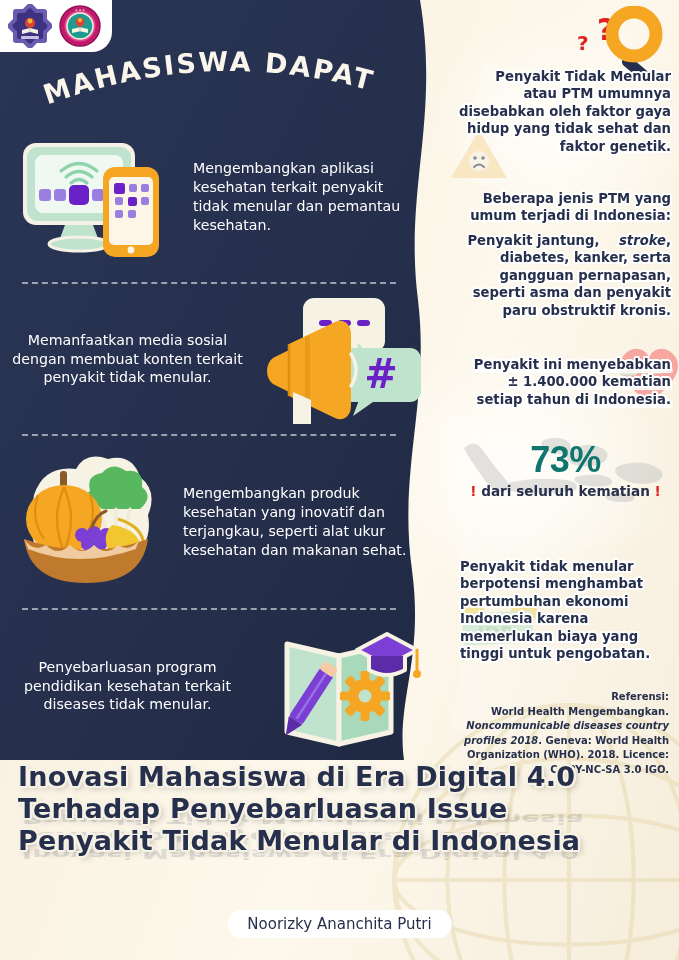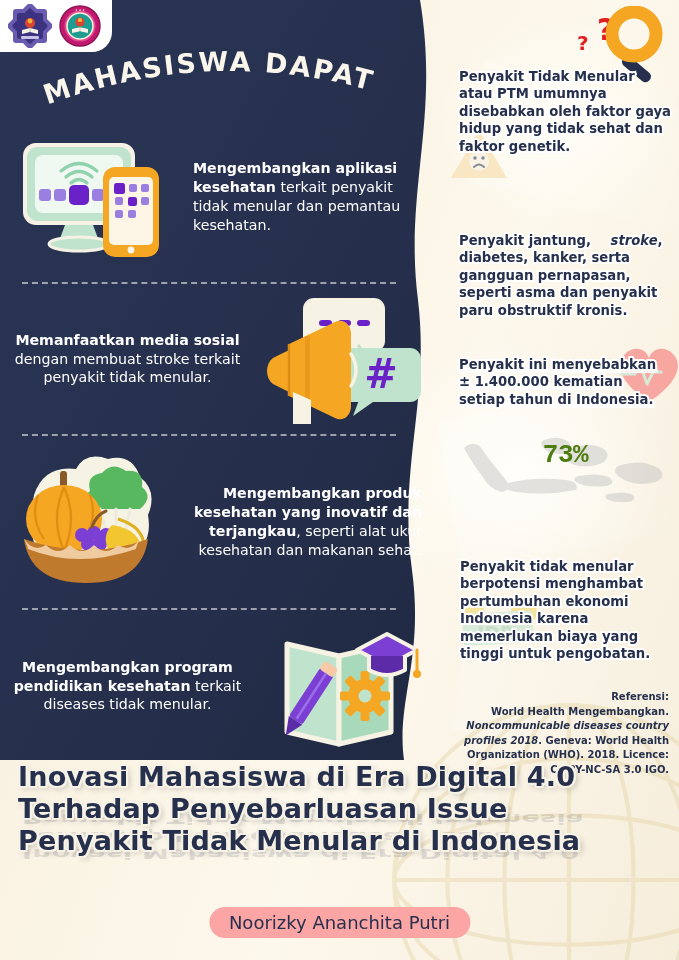--- a/index.html
+++ b/index.html
@@ -38,47 +38,47 @@
   .arch text{font-family:"DejaVu Sans",sans-serif;font-weight:bold;font-size:27px;
     fill:#FAF6EC;letter-spacing:2.2px;}
 
   
   .rows{position:absolute;left:0;top:112px;width:430px;z-index:20;}
   .row{position:relative;display:flex;align-items:center;box-sizing:border-box;}
   .row.rev{flex-direction:row-reverse;}
   .row .art{flex:0 0 175px;display:flex;align-items:center;justify-content:center;}
   .row .txt{flex:1;color:#FFFFFF;font-size:14.2px;line-height:1.33;padding:0 8px;}
   .row.rev .txt{text-align:center;}
-  .row .txt b{font-weight:bold;}
+  .row .txt b{font-weight:normal;}
   .divider{height:0;border-top:2px dashed rgba(255,255,255,.55);margin:0 34px 0 22px;}
 
   .r1{height:170px;padding-left:10px;}
   .r2{height:150px;}
-  .r3{height:172px;text-align:right;}
+  .r3{height:172px;}
   .r4{height:152px;}
 
   
   .right{position:absolute;left:452px;top:0;width:227px;height:780px;z-index:22;}
-  .rtext{position:absolute;right:8px;text-align:left;
+  .rtext{position:absolute;right:8px;text-align:right;
     font-family:"DejaVu Sans",sans-serif;font-weight:bold;font-size:13.2px;line-height:1.32;
     color:#26304D;
     -webkit-text-stroke:3px #FFFFFF;
     paint-order:stroke fill;
     text-shadow:
       2px 0 0 #fff,-2px 0 0 #fff,0 2px 0 #fff,0 -2px 0 #fff,
       1.5px 1.5px 0 #fff,-1.5px 1.5px 0 #fff,1.5px -1.5px 0 #fff,-1.5px -1.5px 0 #fff;}
   .rtext i{font-style:italic;padding-left:15px;}
   .rt1{top:68px;width:212px;}
   .rt2{top:190px;width:212px;}
   .rt3{top:232px;width:212px;}
   .rt4{top:356px;width:212px;text-decoration:underline;}
   .rt5{top:528px;width:210px;text-align:left;left:8px;right:auto;margin-top:30px;}
 
   .pct-wrap{position:absolute;top:442px;left:0;width:227px;text-align:center;}
-  .pct{font-size:26px;font-weight:bold;color:#4d7c0f;font-family:Liberation Mono, monospace;
+  .pct{font-size:36px;font-weight:bold;color:#0f766e;font-family:Liberation Sans, sans-serif;
        letter-spacing:-.5px;line-height:1;}
   .pct-sub{margin-top:5px;font-size:13.6px;font-weight:bold;color:#26304D;}
   .pct-sub .bang{color:#E12020;font-weight:bold;}
 
   .refs{position:absolute;top:690px;right:10px;width:205px;text-align:right;
     font-size:10px;line-height:1.45;color:#26304D;font-weight:bold;}
   .refs i{font-style:italic;}
 
   
   .title-block{position:absolute;left:0;bottom:0;width:679px;height:215px;z-index:26;}
@@ -86,22 +86,22 @@
   .tline{font-family:"DejaVu Sans",sans-serif;font-weight:bold;font-size:27px;line-height:1.19;
     color:#26304D;letter-spacing:.2px;
     text-shadow:
       2.4px 0 0 #F7F2E6,-2.4px 0 0 #F7F2E6,0 2.4px 0 #F7F2E6,0 -2.4px 0 #F7F2E6,
       1.8px 1.8px 0 #F7F2E6,-1.8px 1.8px 0 #F7F2E6,1.8px -1.8px 0 #F7F2E6,-1.8px -1.8px 0 #F7F2E6,
       3px 3px 6px rgba(0,0,0,.25);}
   .reflection{position:absolute;left:22px;top:118px;width:640px;transform:scaleY(-.55);
     transform-origin:top left;opacity:.13;filter:blur(.4px);pointer-events:none;}
   .reflection .tline{text-shadow:2px 0 0 #F7F2E6,-2px 0 0 #F7F2E6,0 2px 0 #F7F2E6,0 -2px 0 #F7F2E6;}
   .byline{position:absolute;left:50%;transform:translateX(-50%);bottom:22px;
-    background:#fca5a5;border-radius:16px;padding:5px 20px;color:#26304D;
-    font-size:18px;font-weight:normal;white-space:nowrap;margin-top:44px;}
+    background:#ffffff;border-radius:16px;padding:5px 20px;color:#26304D;
+    font-size:15px;font-weight:normal;white-space:nowrap;margin-top:44px;}
 </style>
 </head>
 <body>
 
 <div class="poster">
 
   <div class="bg-cream"></div>
   <div class="bg-streak" style="left:470px;top:60px;width:260px;height:120px;transform:rotate(14deg);opacity:.5;"></div>
   <div class="bg-streak" style="left:450px;top:420px;width:250px;height:150px;transform:rotate(-10deg);opacity:.45;"></div>
   <div class="bg-streak" style="left:460px;top:620px;width:230px;height:110px;transform:rotate(9deg);opacity:.4;"></div>
@@ -250,21 +250,21 @@
             <path d="M30,52 L76,30 C84,26 92,32 92,42 L92,114 C92,124 84,130 76,126 L30,104 Z" fill="#F5A623"></path>
             <path d="M30,52 L30,104" stroke="#E08E12" stroke-width="2.5"></path>
             <rect x="46" y="44" width="5" height="68" fill="#E08E12" opacity=".5"></rect>
             <path d="M34,100 L34,132 L52,132 L52,108 Z" fill="#F7F3E4"></path>
             <path d="M92,62 q10,16 0,32" fill="none" stroke="#F7F3E4" stroke-width="3.4" stroke-linecap="round"></path>
             <path d="M100,54 q14,24 0,48" fill="none" stroke="#BFE3CD" stroke-width="3.4" stroke-linecap="round"></path>
           </g>
         </svg>
       </div>
       <div class="txt">
-        <b>Memanfaatkan media sosial</b><span> dengan membuat stroke terkait penyakit tidak menular.</span>
+        <b>Memanfaatkan media sosial</b><span> dengan membuat konten terkait penyakit tidak menular.</span>
       </div>
     </div>
     <div class="divider"></div>
 
     <div class="row r3">
       <div class="art">
         <svg width="168" height="150" viewBox="0 0 168 150">
 
           <path d="M30,48 q10,-30 42,-26 q10,-18 32,-10 q24,-6 32,18 q18,14 8,38
                    q6,34 -26,46 q-36,14 -72,2 q-26,-14 -16,-68 Z" fill="#F7F3E4"></path>
@@ -337,21 +337,21 @@
 
           <g transform="translate(128,28)">
             <path d="M-30,6 L0,-10 L30,6 L0,22 Z" fill="#7B3FD4" stroke="#F7F3E4" stroke-width="4" stroke-linejoin="round"></path>
             <path d="M-18,12 L-18,26 q18,10 36,0 L18,12" fill="#5C2BA8" stroke="#F7F3E4" stroke-width="4" stroke-linejoin="round"></path>
             <path d="M30,6 L30,28" stroke="#F5A623" stroke-width="3" stroke-linecap="round"></path>
             <circle cx="30" cy="30" r="4" fill="#F5A623"></circle>
           </g>
         </svg>
       </div>
       <div class="txt">
-        <b>Mengembangkan program pendidikan kesehatan</b><span> terkait diseases tidak menular.</span>
+        <b>Penyebarluasan program pendidikan kesehatan</b><span> terkait diseases tidak menular.</span>
       </div>
     </div>
   </div>
 
   <div class="right">
 
     <svg width="110" height="78" viewBox="0 0 110 78" style="position:absolute;right:2px;top:6px;">
       <g>
         <text x="30" y="34" font-size="30" font-weight="bold" fill="#E12020" font-family="DejaVu Sans, sans-serif">?</text>
         <text x="10" y="44" font-size="20" font-weight="bold" fill="#E12020" font-family="DejaVu Sans, sans-serif">?</text>
@@ -386,27 +386,33 @@
     </svg>
 
     <svg width="96" height="64" viewBox="0 0 96 64" style="position:absolute;left:-2px;top:592px;opacity:.55;">
       <circle cx="22" cy="22" r="13" fill="#F3D65E"></circle>
       <circle cx="74" cy="20" r="13" fill="#F3D65E"></circle>
       <rect x="12" y="22" width="70" height="32" rx="3" fill="#BFE3CD" transform="rotate(-3 12 22)"></rect>
       <text x="46" y="48" font-size="19" font-weight="bold" fill="#9ECBAF" font-family="DejaVu Sans, sans-serif" text-anchor="middle">IDR</text>
     </svg>
 
     <div class="rtext rt1">Penyakit Tidak Menular atau PTM umumnya disebabkan oleh faktor gaya hidup yang tidak sehat dan faktor genetik.</div>
+    <div class="rtext rt2">Beberapa jenis PTM yang umum terjadi di Indonesia:</div>
     <div class="rtext rt3">
       <span>Penyakit jantung, </span><i>stroke</i><span>, diabetes, kanker, serta gangguan pernapasan, seperti asma dan penyakit paru obstruktif kronis.</span>
     </div>
     <div class="rtext rt4">Penyakit ini menyebabkan ± 1.400.000 kematian setiap tahun di Indonesia.</div>
 
     <div class="pct-wrap">
       <div class="pct">73%</div>
+      <div class="pct-sub">
+        <span class="bang">!</span>
+        <span>dari seluruh kematian</span>
+        <span class="bang">!</span>
+      </div>
     </div>
 
     <div class="rtext rt5">Penyakit tidak menular berpotensi menghambat pertumbuhan ekonomi Indonesia karena memerlukan biaya yang tinggi untuk pengobatan.</div>
 
     <div class="refs">
       <div>Referensi:</div>
       <div><span>World Health Mengembangkan. </span><i>Noncommunicable diseases country profiles 2018</i><span>. Geneva: World Health Organization (WHO). 2018. Licence: CC BY-NC-SA 3.0 IGO.</span></div>
     </div>
   </div>
 

